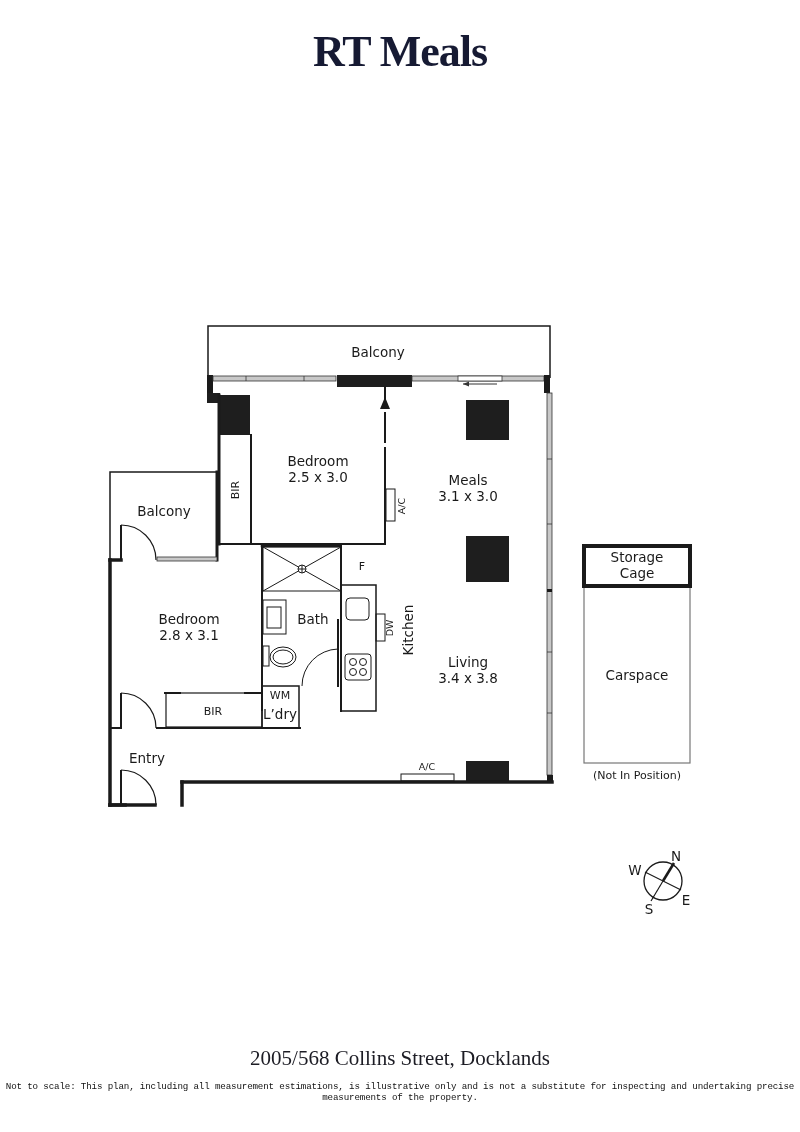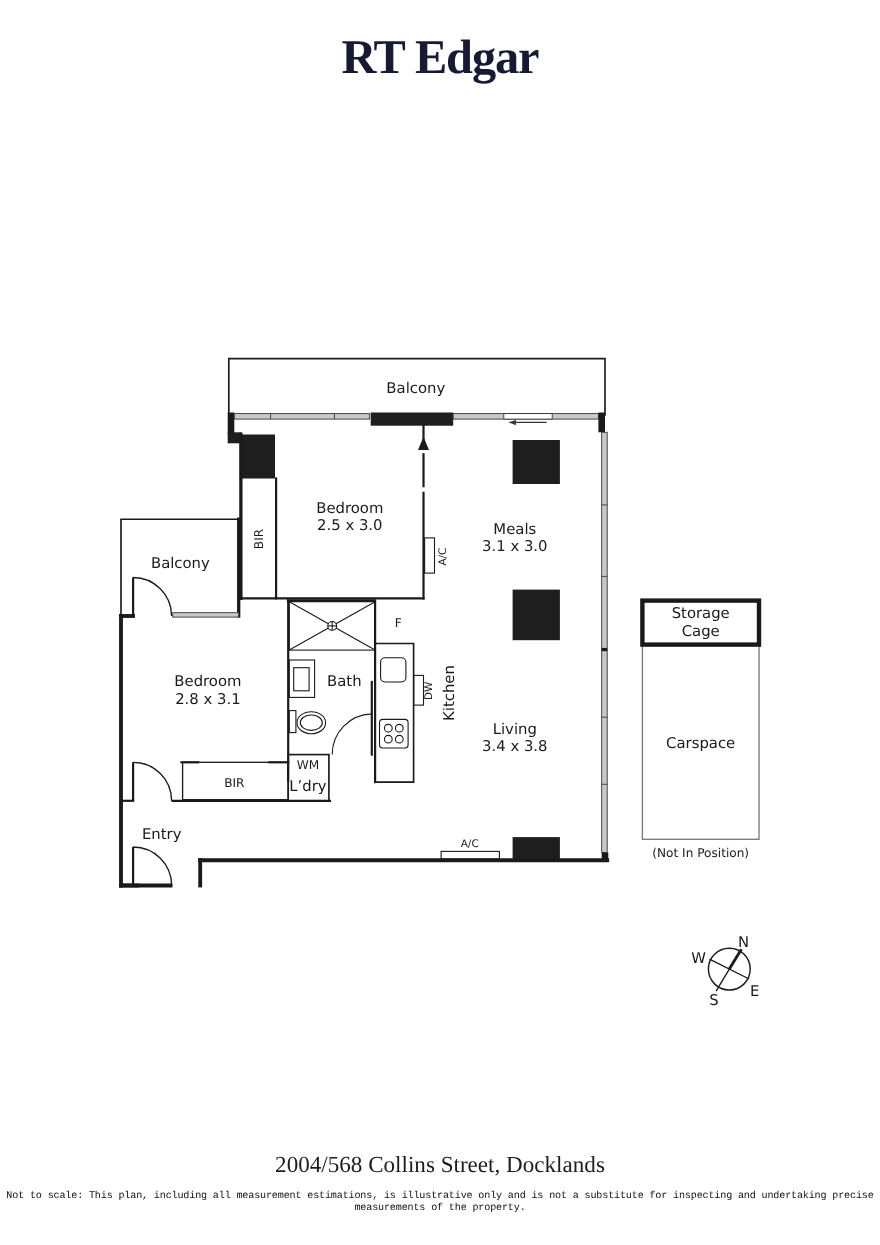--- a/index.html
+++ b/index.html
@@ -20,21 +20,21 @@
   }
   .disclaimer {
     position: absolute; top: 1081px; left: 0; width: 800px; text-align: center;
     font-family: Liberation Mono, monospace; font-size: 9.2px; color: #111;
     letter-spacing: -0.15px;
   }
 </style>
 </head>
 <body>
 
-<div class="brand">RT Edgar</div>
+<div class="brand">RT Meals</div>
 
 <svg class="plan" viewBox="0 0 800 1132" xmlns="http://www.w3.org/2000/svg">
 
   <g fill="none" stroke="#1a1a1a" stroke-width="1.5">
     <polyline points="208,378 208,326 550,326 550,378"></polyline>
   </g>
 
   <g>
     <rect x="207" y="375" width="6" height="20" fill="#1a1a1a"></rect>
     <rect x="213" y="376" width="123" height="5" fill="#c8c8c8" stroke="#333" stroke-width="0.8"></rect>
@@ -195,14 +195,14 @@
   <text class="lbl" x="637" y="562" text-anchor="middle">Storage</text>
   <text class="lbl" x="637" y="578" text-anchor="middle">Cage</text>
   <text class="lbl" x="637" y="680" text-anchor="middle">Carspace</text>
   <text class="sm" x="637" y="779" text-anchor="middle">(Not In Position)</text>
   <text class="lbl" x="676" y="861" text-anchor="middle">N</text>
   <text class="lbl" x="686" y="905" text-anchor="middle">E</text>
   <text class="lbl" x="649" y="914" text-anchor="middle">S</text>
   <text class="lbl" x="635" y="875" text-anchor="middle">W</text>
 </svg>
 
-<div class="address">2004/568 Collins Street, Docklands</div>
+<div class="address">2005/568 Collins Street, Docklands</div>
 <div class="disclaimer">Not to scale: This plan, including all measurement estimations, is illustrative only and is not a substitute for inspecting and undertaking precise measurements of the property.</div>
 
 </body></html>

